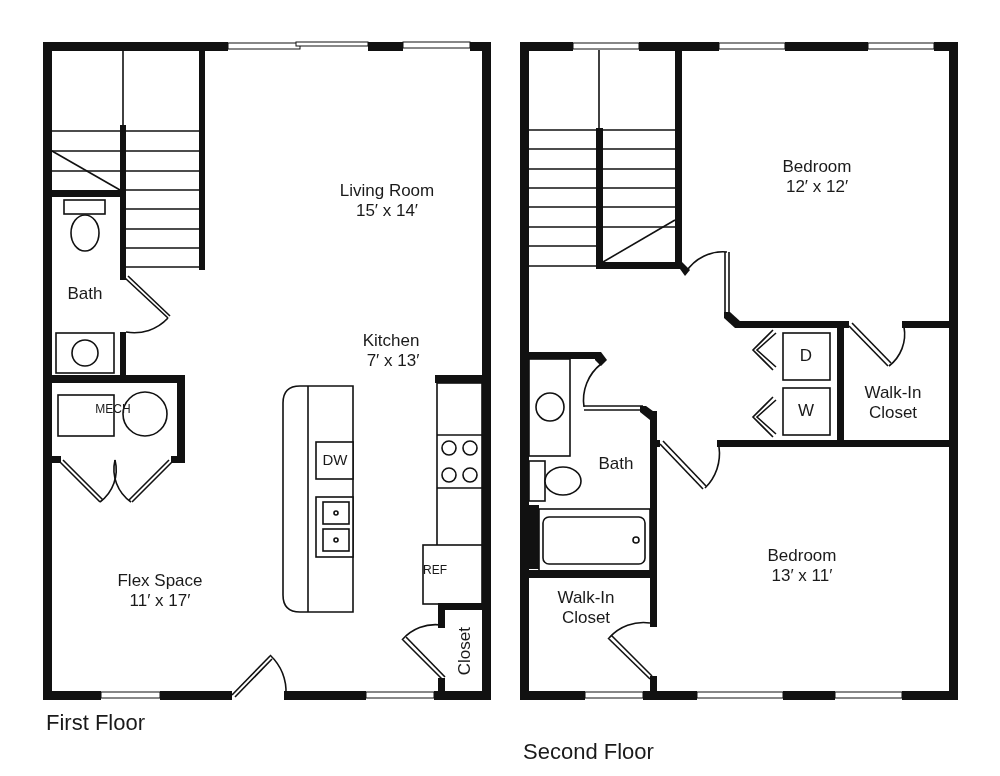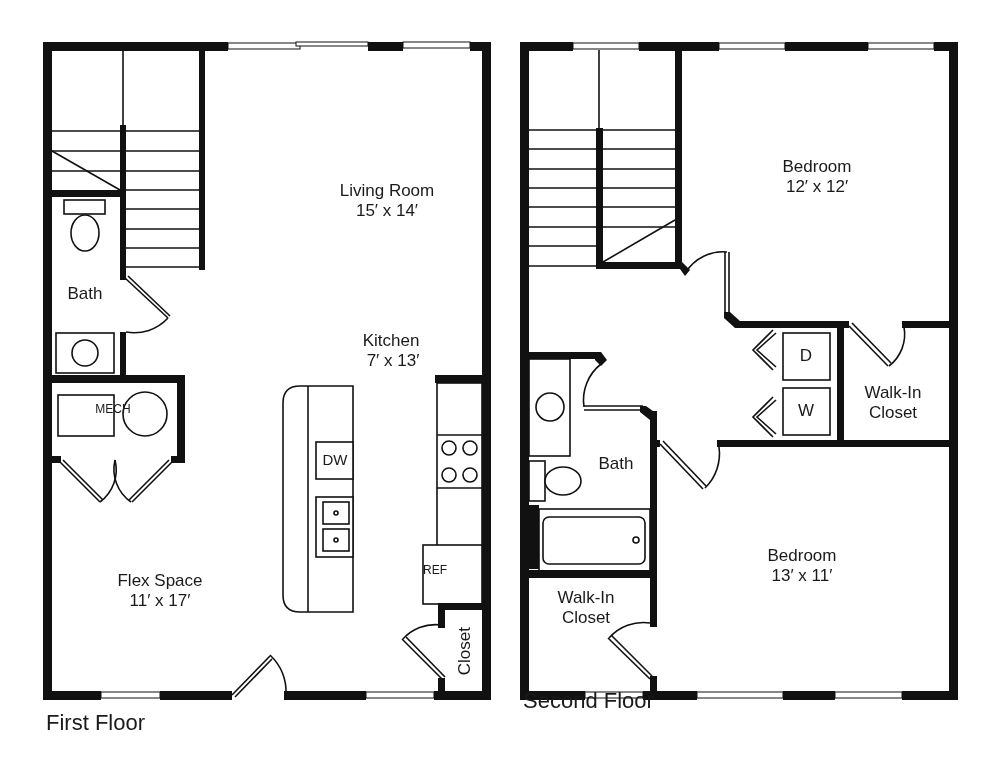--- a/index.html
+++ b/index.html
@@ -275,13 +275,13 @@
 <div class="lbl room" style="left:893px; top:383px;">
   <div>Walk-In</div>
   <div>Closet</div>
 </div>
 <div class="lbl room" style="left:586px; top:588px;">
   <div>Walk-In</div>
   <div>Closet</div>
 </div>
 <div class="lbl room" style="left:806px; top:346px;">D</div>
 <div class="lbl room" style="left:806px; top:401px;">W</div>
-<div class="floor-cap" style="left:523px; top:688px;">Second Floor</div>
+<div class="floor-cap" style="left:523px; top:739px;">Second Floor</div>
 
 </body></html>

